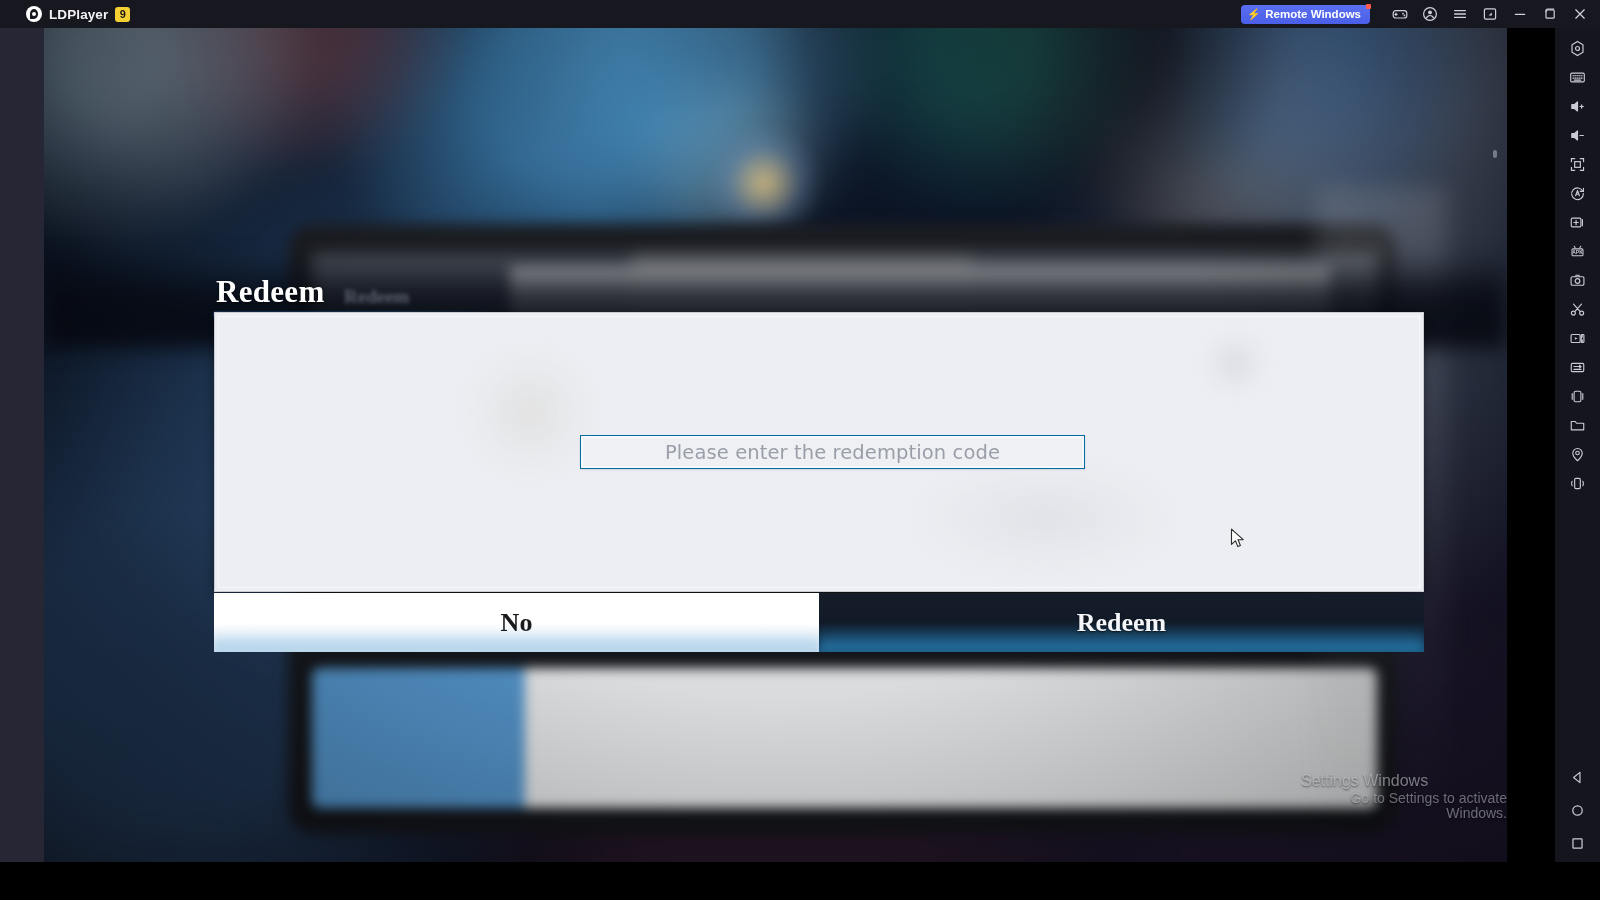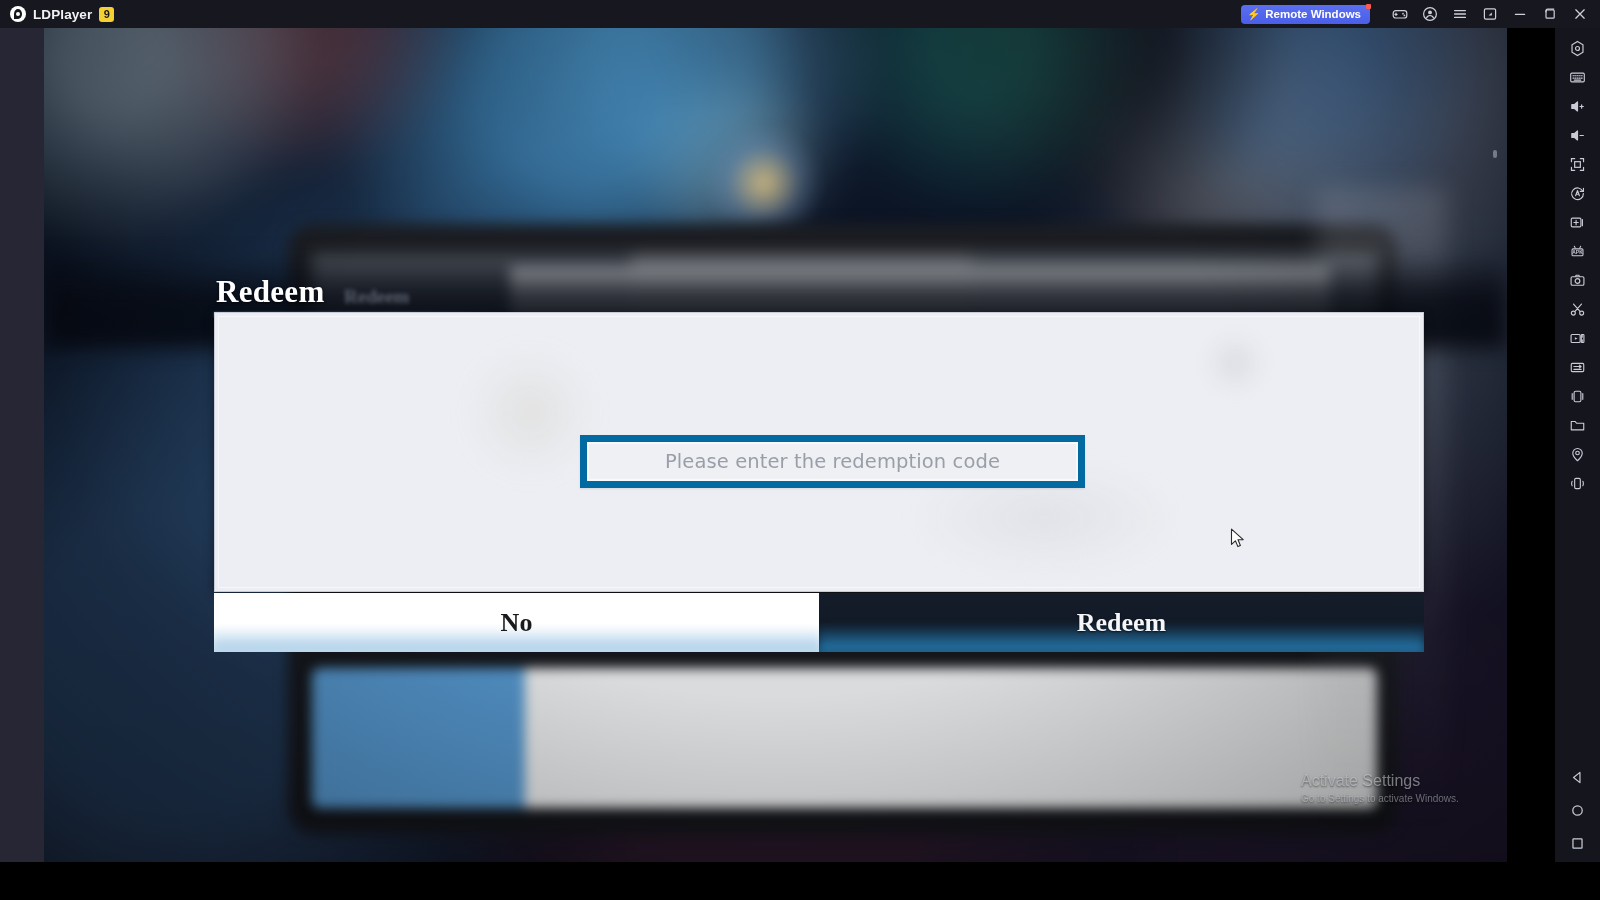--- a/index.html
+++ b/index.html
@@ -15,21 +15,21 @@
     background:#000; overflow:hidden;
   }
 
   
   .titlebar {
     position:absolute; left:0; top:0; width:1600px; height:28px;
     background:#17171f;
     display:flex; align-items:center;
     z-index:60;
   }
-  .brand { display:flex; align-items:center; gap:7px; padding-left:10px; }
+  .brand { display:flex; align-items:center; gap:7px; padding-left:26px; }
   .brand-logo {
     width:16px; height:16px; border-radius:50%;
     background:#fff; position:relative; flex:0 0 auto;
   }
   .brand-logo::before{
     content:""; position:absolute; left:4px; top:3px;
     width:8px; height:10px; border-radius:50% 50% 50% 0;
     background:#17171f;
   }
   .brand-logo::after{
@@ -200,23 +200,23 @@
     filter:blur(12px);
   }
   .dlg-smudge-c{
     position:absolute; left:990px; top:20px; width:60px; height:60px;
     background:radial-gradient(circle, rgba(198,198,206,.45), rgba(0,0,0,0) 72%);
     filter:blur(9px);
   }
 
   .code-input {
     position:absolute; left:365px; top:122px;
-    width:505px; height:53px;
+    width:505px; height:34px;
     background:#eef0f4;
-    border:7px solid #0369a1;
+    border:1px solid #0369a1;
     box-shadow:inset 0 0 0 2px rgba(255,255,255,.6),
                0 1px 2px rgba(0,0,0,.10);
     display:flex; align-items:center; justify-content:center;
     cursor:text;
   }
   .code-input .ph {
     font-size:19.5px; color:#9a9ea8; letter-spacing:.1px;
     font-family:"DejaVu Sans", sans-serif;
   }
 
@@ -263,21 +263,21 @@
   }
 
   
   .watermark {
     position:absolute; left:1257px; top:743px; z-index:40;
     color:rgba(212,214,220,.55);
     text-shadow:0 1px 2px rgba(0,0,0,.5);
     user-select:none;
   }
   .watermark .wm1 { font-size:16px; line-height:20px; }
-  .watermark .wm2 { font-size:10px; line-height:15px; color:rgba(200,203,212,.5); }
+  .watermark .wm2 { font-size:14px; line-height:15px; color:rgba(200,203,212,.5);text-align:right; }
 
   
   .sidebar {
     position:absolute; right:0; top:28px; width:45px; height:834px;
     background:#15151d;
     display:flex; flex-direction:column; align-items:center;
     padding-top:6px;
     z-index:55;
   }
   .sb-btn {
@@ -402,21 +402,21 @@
         <div class="btn btn-no">
           <span>No</span>
         </div>
         <div class="btn btn-redeem">
           <span>Redeem</span>
         </div>
       </div>
     </div>
 
     <div class="watermark">
-      <div class="wm1">Activate Settings</div>
+      <div class="wm1">Settings Windows</div>
       <div class="wm2">Go to Settings to activate Windows.</div>
     </div>
 
     <div class="cursor">
       <svg width="17" height="22" viewBox="0 0 17 22">
         <path d="M1.5 1.2 L1.5 16.4 L5.4 12.8 L7.9 18.6 L10.4 17.5 L8 11.8 L13.2 11.6 Z" fill="#fff" stroke="#2a2a2a" stroke-width="1.1" stroke-linejoin="round"></path>
       </svg>
     </div>
   </div>
 

